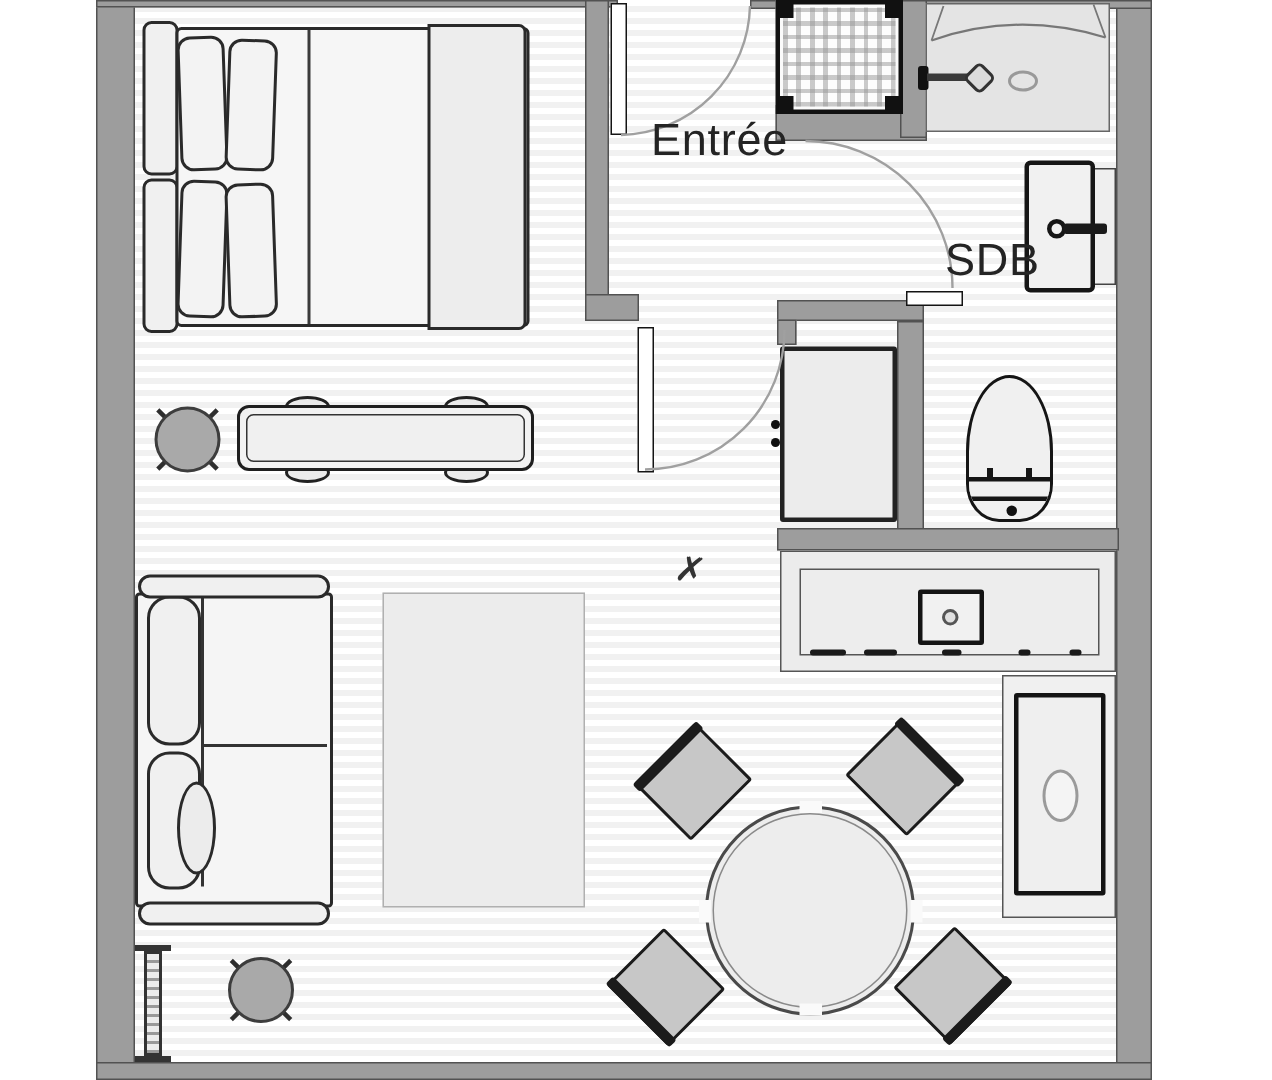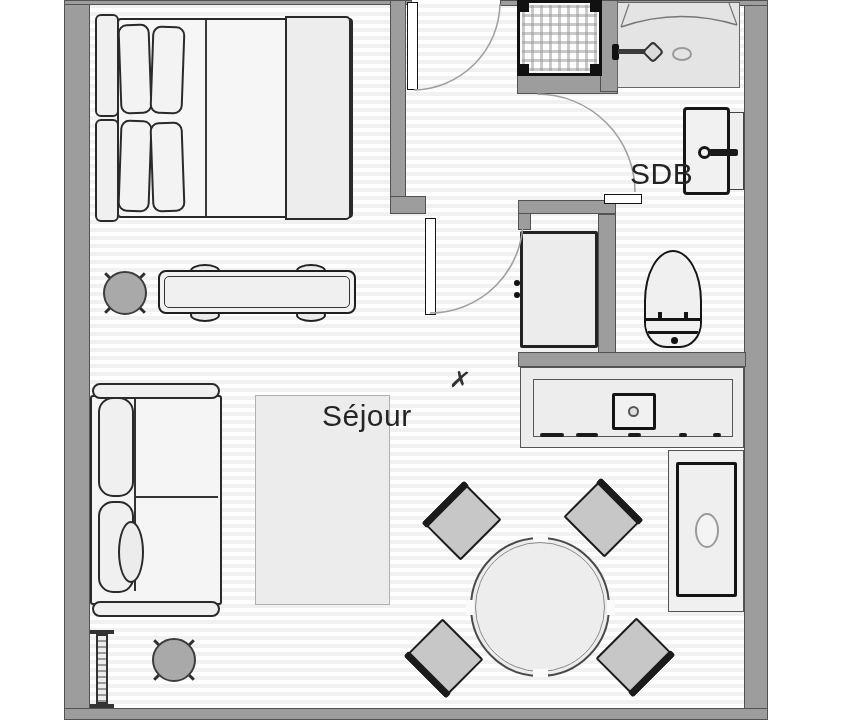--- a/index.html
+++ b/index.html
@@ -181,17 +181,17 @@
   <div class="leaf" style="left:604px; top:194px; width:38px; height:10px;"></div>
 
   <svg class="overlay" width="848" height="720" viewBox="0 0 848 720">
     <path d="M 414 90 A 88 88 0 0 0 500 4" fill="none" stroke="#a0a0a0" stroke-width="1.6"></path>
     <path d="M 430 313 A 93 93 0 0 0 523 220" fill="none" stroke="#a0a0a0" stroke-width="1.6"></path>
     <path d="M 537 94 A 98 98 0 0 1 635 192" fill="none" stroke="#a0a0a0" stroke-width="1.6"></path>
     <path d="M 621 27 Q 678 7 737 25" fill="none" stroke="#777" stroke-width="1.5"></path>
     <path d="M 621 27 L 629 4 M 737 25 L 729 3" fill="none" stroke="#777" stroke-width="1.2"></path>
   </svg>
 
+  <div class="room-label" style="left:434px; top:77px;">Entrée</div>
   <div class="room-label" style="left:630px; top:157px;text-align:center;">SDB</div>
-  <div class="room-label" style="left:322px; top:399px;">Séjour</div>
   <div class="abs" style="left:450px; top:366px; font-size:24px; color:#333; transform:rotate(10deg);">✗</div>
 
 </div>
 
 </body></html>

